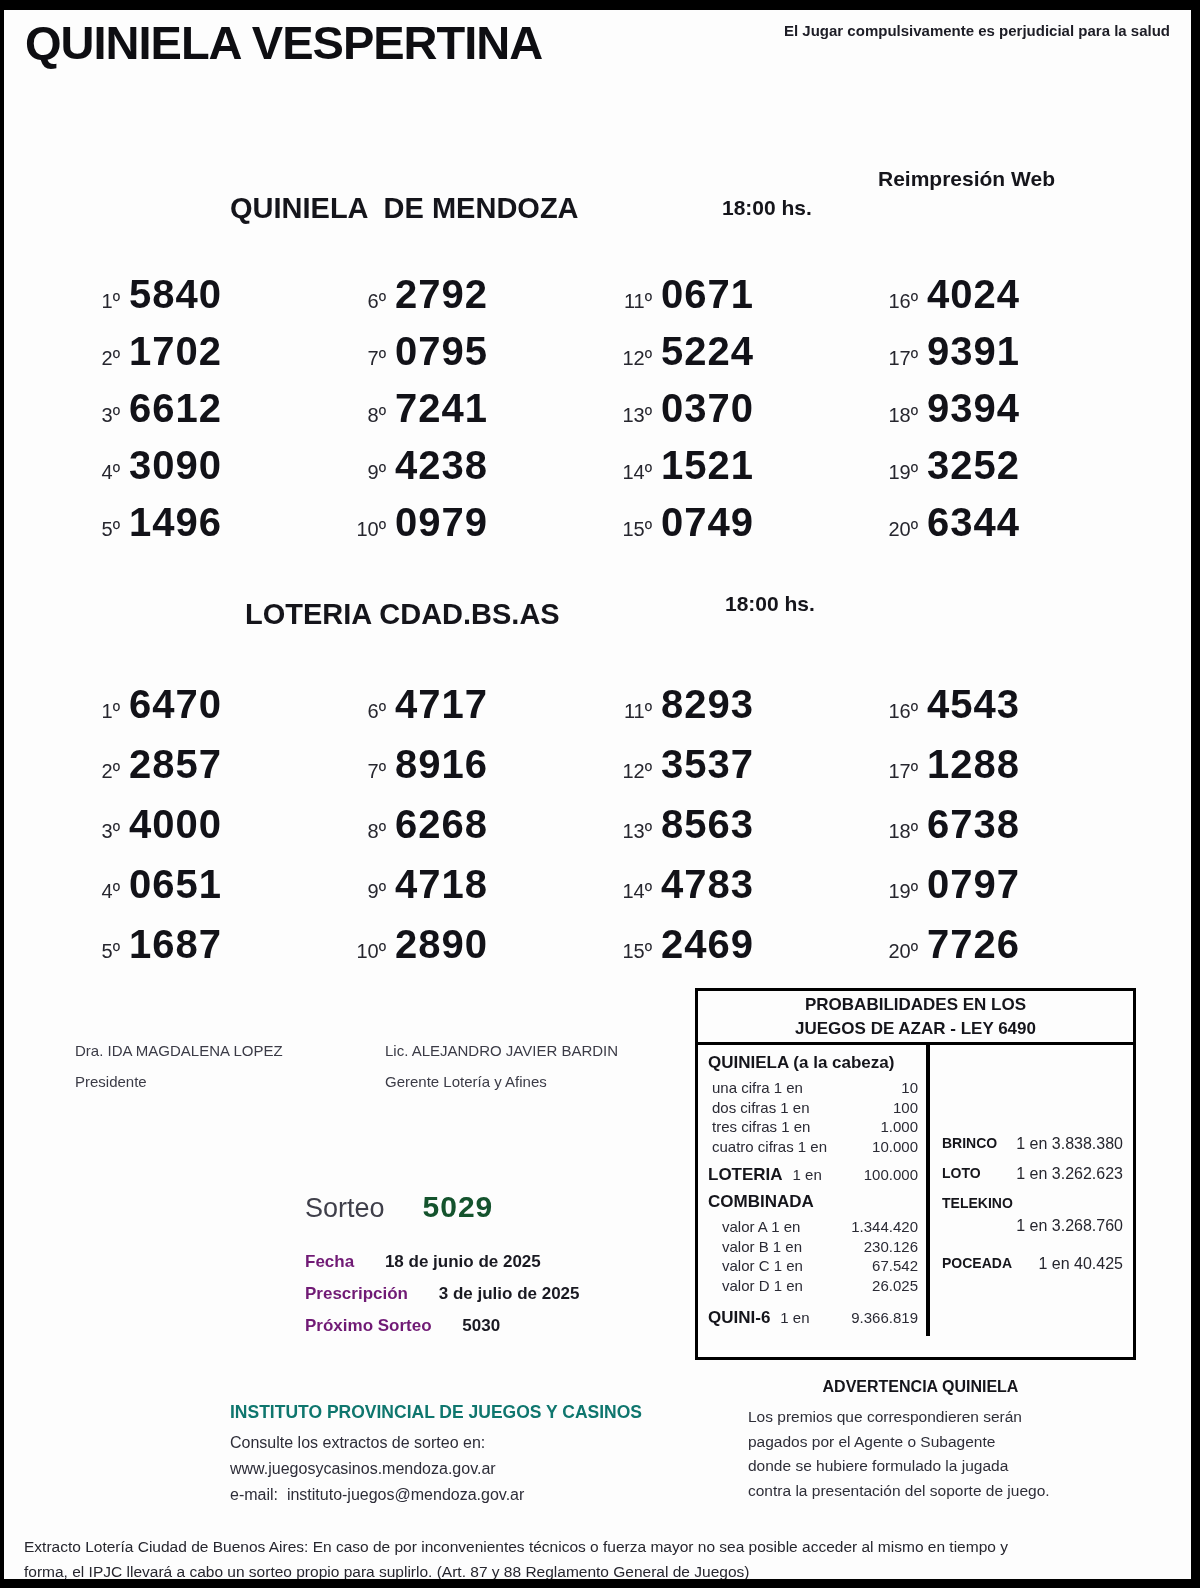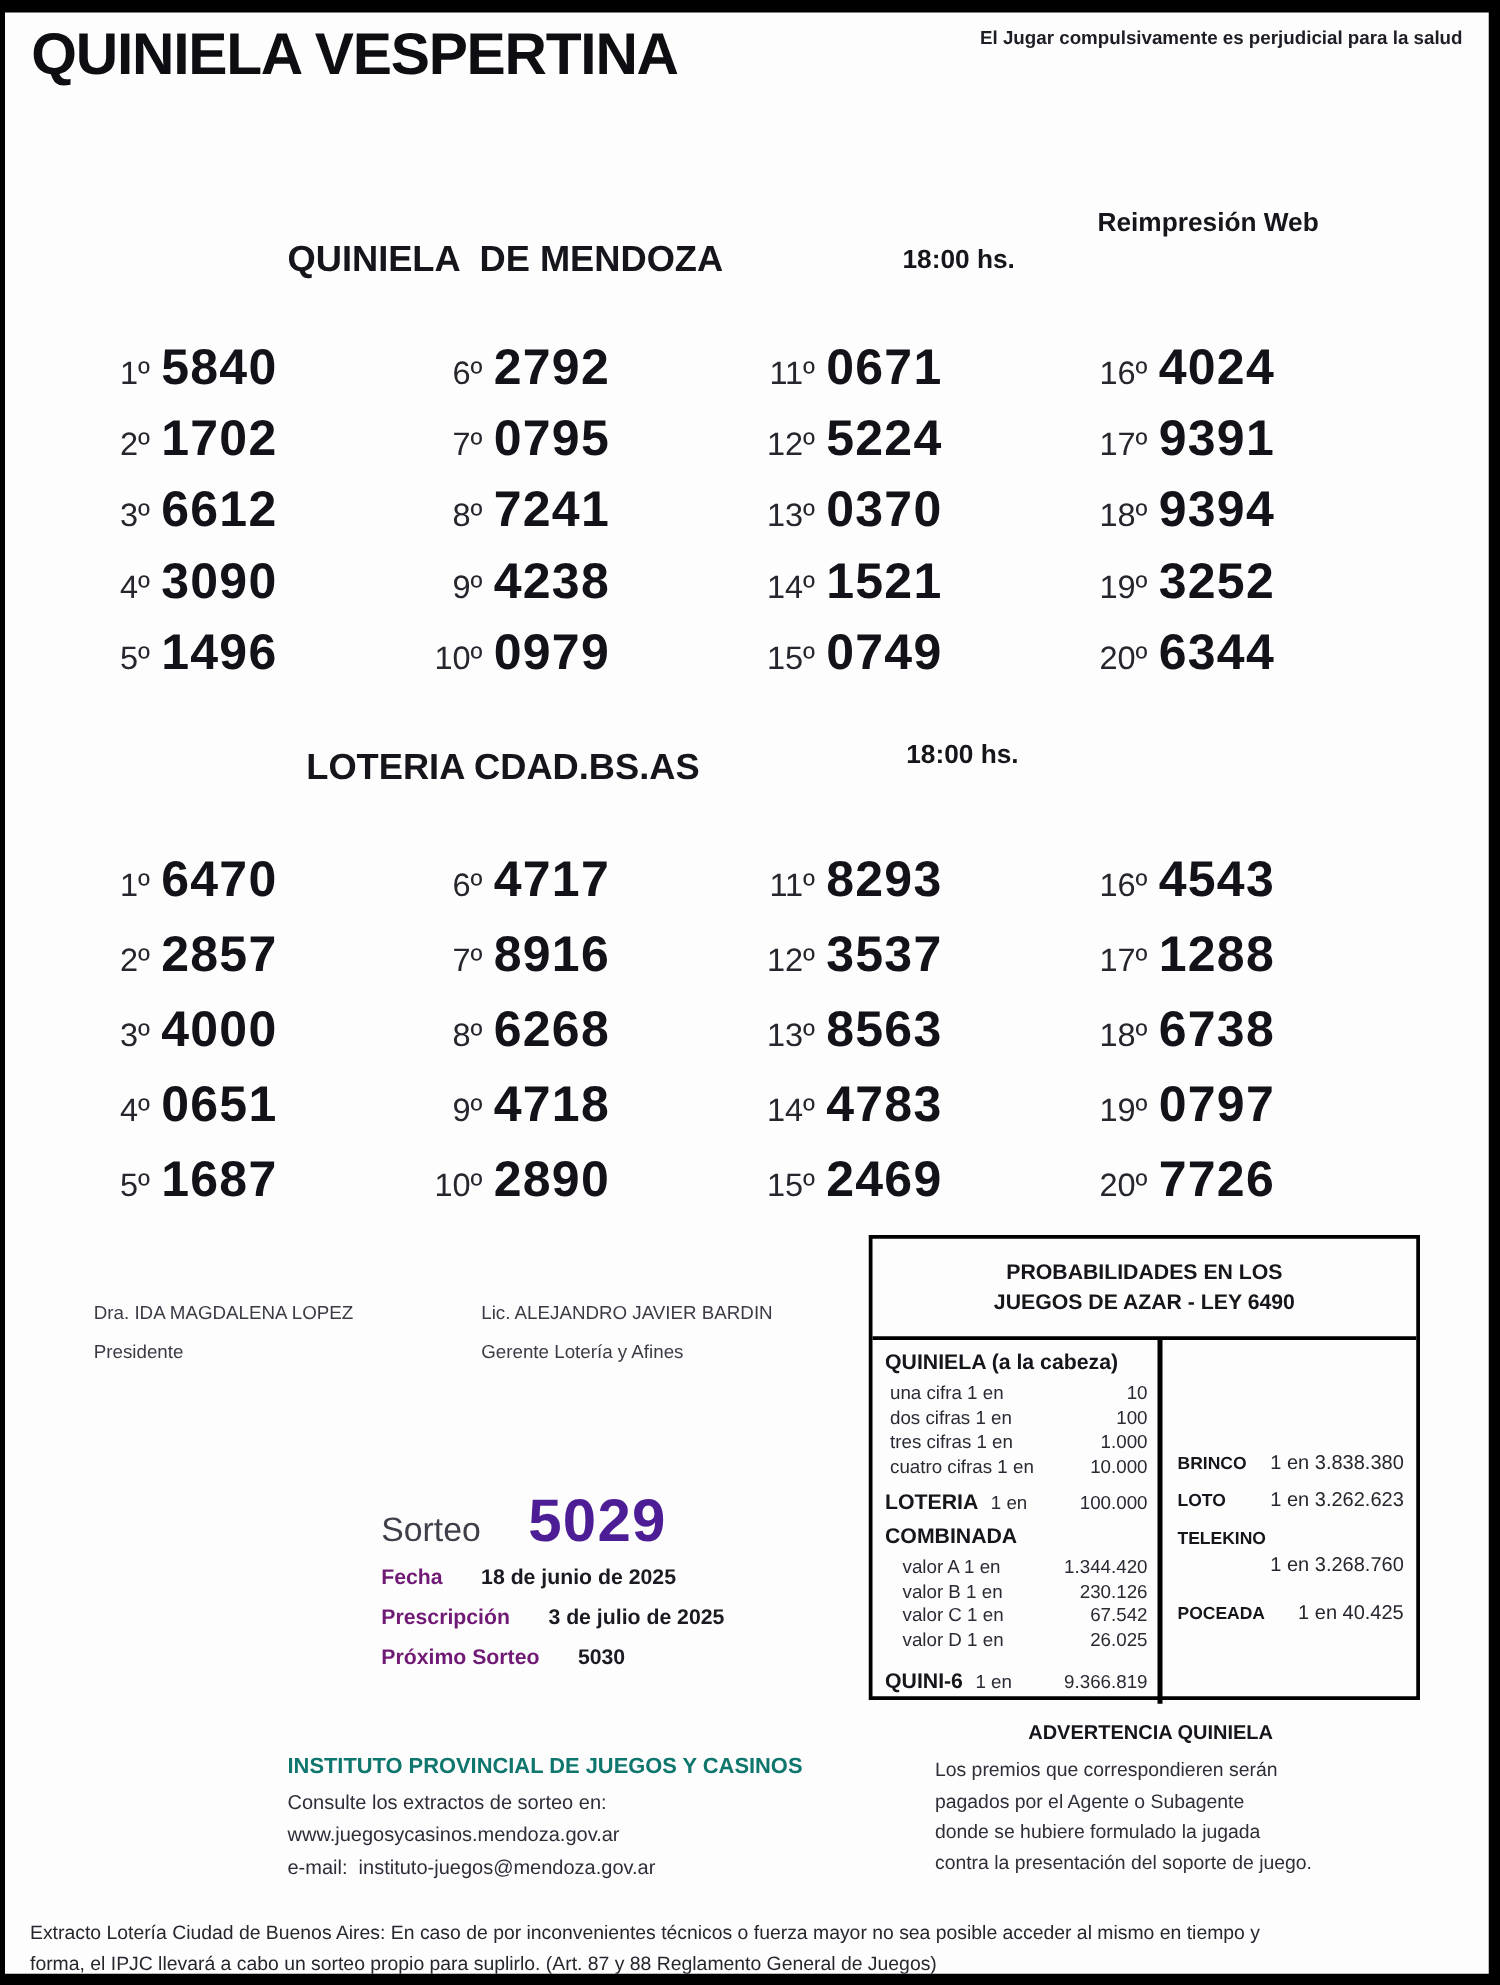--- a/index.html
+++ b/index.html
@@ -17,35 +17,35 @@
   .health-warning { left:700px; top:12px; width:466px; text-align:right; font-size:15px; font-weight:700; color:#1d1d26; }
 
   .h-section { font-weight:700; font-size:29px; color:#15151b; white-space:pre; }
   .h-time { font-weight:700; font-size:21px; color:#15151b; white-space:pre; }
   .reprint { left:874px; top:157px; font-weight:700; font-size:21px; color:#15151b; }
 
   .results { position:absolute; left:64px; width:1064px; display:grid; grid-template-columns:repeat(4,1fr); grid-auto-flow:column; }
   #mendoza-grid { top:262px; grid-template-rows:repeat(5,57px); }
   #bsas-grid   { top:672px; grid-template-rows:repeat(5,60px); }
   .cell { display:flex; align-items:baseline; }
-  .ord { width:52px; text-align:right; font-size:26px; font-weight:400; color:#26262e; white-space:pre; }
+  .ord { width:52px; text-align:right; font-size:20px; font-weight:400; color:#26262e; white-space:pre; }
   .num { margin-left:9px; font-size:40px; font-weight:700; letter-spacing:1px; color:#121218; }
 
   .official { font-size:15px; color:#3b3b46; }
   .official .o-name { margin-bottom:14px; }
 
   .sorteo-row { left:301px; top:1180px; display:flex; align-items:baseline; }
   .sorteo-label { font-size:27px; font-weight:400; color:#3f3f4a; }
-  .sorteo-number { font-size:48px; font-weight:700; color:#4c1d95; margin-left:38px; letter-spacing:1px; }
+  .sorteo-number { font-size:30px; font-weight:700; color:#14532d; margin-left:38px; letter-spacing:1px; }
   .draw-row { left:301px; font-size:17px; }
   .draw-row .lbl { font-weight:700; color:#701a75; }
   .draw-row .val { font-weight:700; color:#1a1a22; margin-left:26px; }
 
   .prob-box { left:691px; top:978px; width:441px; height:372px; border:3px solid #000; background:#fdfdfd; }
-  .pb-header { height:81px; display:flex; flex-direction:column; justify-content:center; text-align:center;
+  .pb-header { height:54px; display:flex; flex-direction:column; justify-content:center; text-align:center;
                border-bottom:3px solid #000; font-weight:700; font-size:17px; line-height:24px; color:#15151b; }
   .pb-body { display:flex; height:291px; }
   .pb-left { width:232px; border-right:4px solid #000; padding:8px 8px 4px 10px; }
   .pb-right { flex:1; padding:0 10px 10px 12px; }
   .pb-title { font-weight:700; font-size:17px; color:#15151b; margin-bottom:5px; }
   .prow { display:flex; justify-content:space-between; font-size:15px; line-height:19.5px; color:#2a2a34; padding-left:4px; }
   .prow.indent { padding-left:14px; }
   .bold-row { display:flex; align-items:baseline; margin-top:9px; }
   .bold-row .g-label { font-weight:700; font-size:17px; color:#15151b; }
   .bold-row .mid { font-size:15px; color:#2a2a34; margin-left:10px; white-space:pre; }

